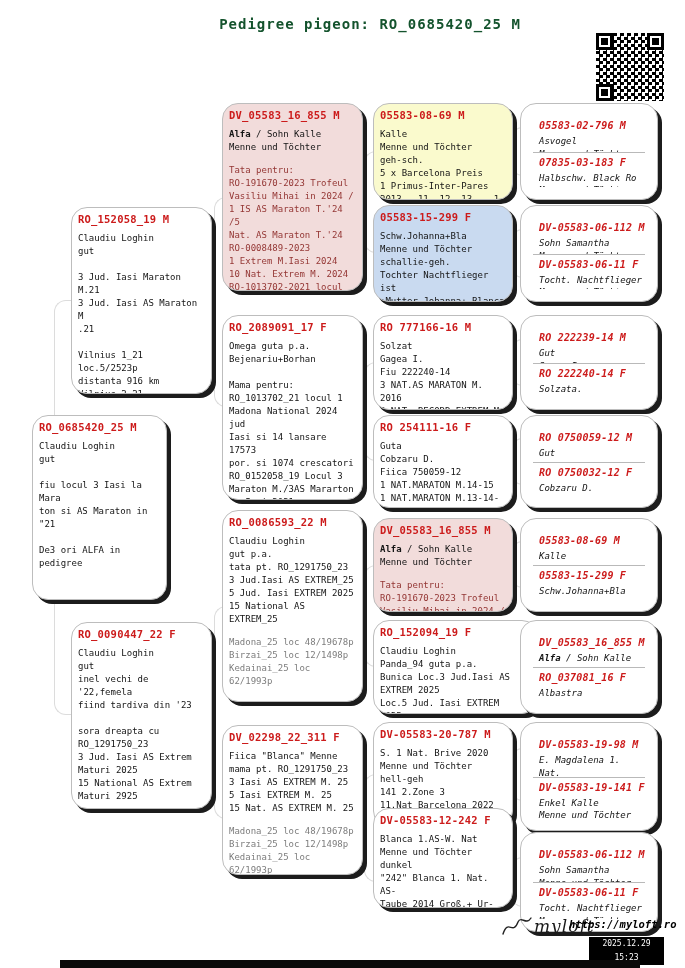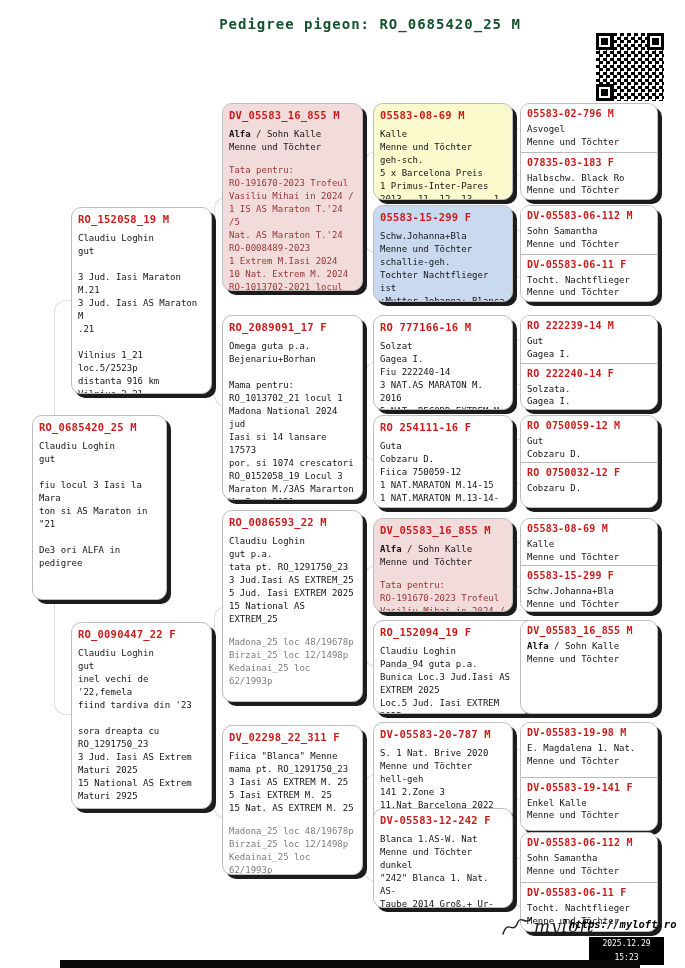--- a/index.html
+++ b/index.html
@@ -10,35 +10,35 @@
   
   .qr{position:absolute;left:596px;top:33px;width:68px;height:68px;background:
       repeating-conic-gradient(#000 0% 25%, #fff 0% 50%) 0 0/7px 7px;outline:2px solid #fff;}
   .qr .f{position:absolute;width:17px;height:17px;background:#fff;border:3px solid #000;box-sizing:border-box;}
   .qr .f::after{content:"";position:absolute;inset:2px;background:#000;}
   .qr .f.tl{left:0;top:0}.qr .f.tr{right:0;top:0}.qr .f.bl{left:0;bottom:0}
   
   .conn{position:absolute;border:1.5px solid #dcdcdc;border-right:none;
         border-radius:12px 0 0 12px;box-sizing:border-box;}
   
-  .box,.card{position:absolute;background:#fff;border:1px solid #bdbdbd;border-radius:10px;
+  .box,.card{position:absolute;background:#fff;border:1px solid #bdbdbd;border-radius:16px;
        box-shadow:4px 4px 0 0 #1c1c1c;box-sizing:border-box;overflow:hidden;}
   .box{padding:5px 3px 4px 6px;}
   .hdr{color:#cc1b1b;font-weight:bold;font-size:10.5px;letter-spacing:.2px;
        margin-bottom:7px;white-space:nowrap;}
   .body{font-size:9px;line-height:13px;color:#141414;white-space:pre-line;}
   .note{font-size:9px;line-height:13px;white-space:pre-line;color:#7d7d7d;margin-top:10px;}
   .note.red{color:#943634;}
   .pink{background:#f2dcdb;}
   .yellow{background:#fafacd;}
   .blue{background:#c9daf0;}
   .orange{background:#fbd6b0;}
   .green{background:#d9f2c0;}
   
-  .card{padding:0;}
+  .card{padding:12px;font-style:italic;}
   .half{position:relative;height:50%;padding:4px 3px 2px 6px;box-sizing:border-box;overflow:hidden;background:#fff;}
   .half + .half{border-top:1px solid #b9b9b9;}
   .half .hdr{margin-bottom:4px;font-size:10px;}
   .half .body{font-size:9px;line-height:12.5px;}
   
   .owner{position:absolute;left:35px;top:892px;font-size:9.5px;font-weight:bold;
          line-height:12px;white-space:pre-line;color:#000;}
   .logo{position:absolute;left:500px;top:912px;display:flex;align-items:center;}
   .logo-text{font-family:"DejaVu Serif","Liberation Serif",serif;font-style:italic;
              font-size:17px;color:#1a1a1a;letter-spacing:1px;}
@@ -309,20 +309,24 @@
       <div class="body">Schw.Johanna+Bla
 Menne und Töchter</div>
     </div>
   </div>
   <div class="card" style="left:520px;top:620px;width:138px;height:94px">
     <div class="half pink">
       <div class="hdr">DV_05583_16_855 M</div>
       <div class="body"><b>Alfa</b><span> / Sohn Kalle
 Menne und Töchter</span></div>
     </div>
+    <div class="half">
+      <div class="hdr">RO_037081_16 F</div>
+      <div class="body">Albastra</div>
+    </div>
   </div>
   <div class="card" style="left:520px;top:722px;width:138px;height:109px">
     <div class="half">
       <div class="hdr">DV-05583-19-98 M</div>
       <div class="body">E. Magdalena 1. Nat.
 Menne und Töchter</div>
     </div>
     <div class="half">
       <div class="hdr">DV-05583-19-141 F</div>
       <div class="body">Enkel Kalle

